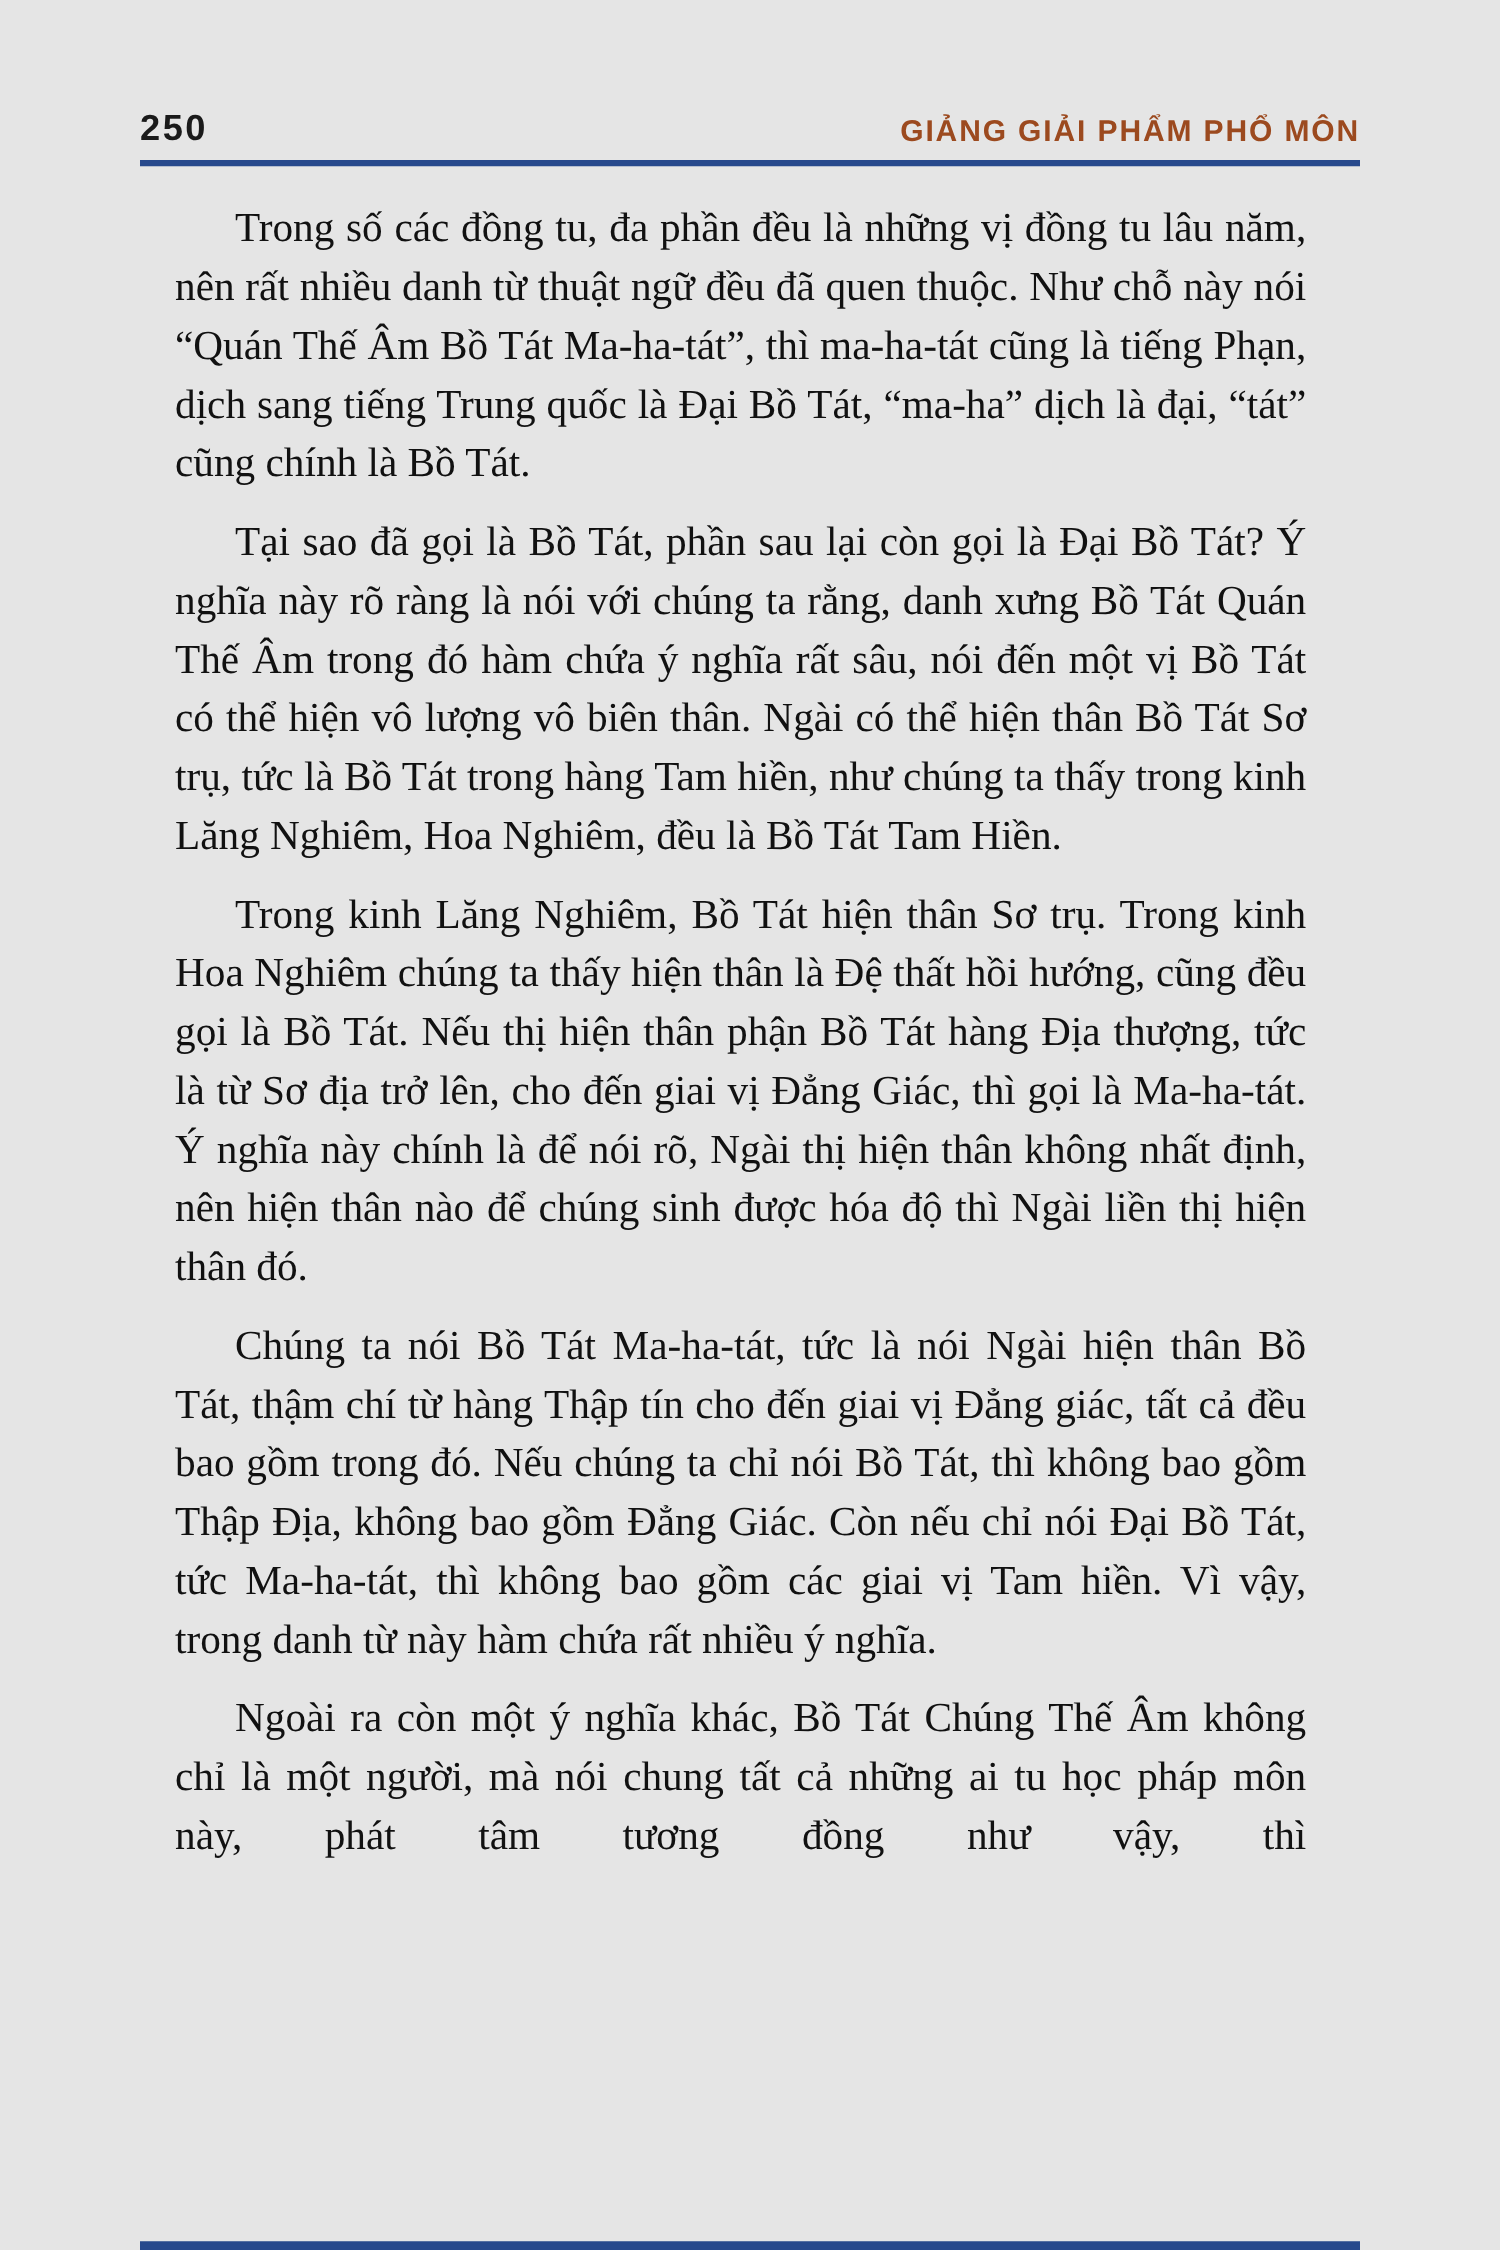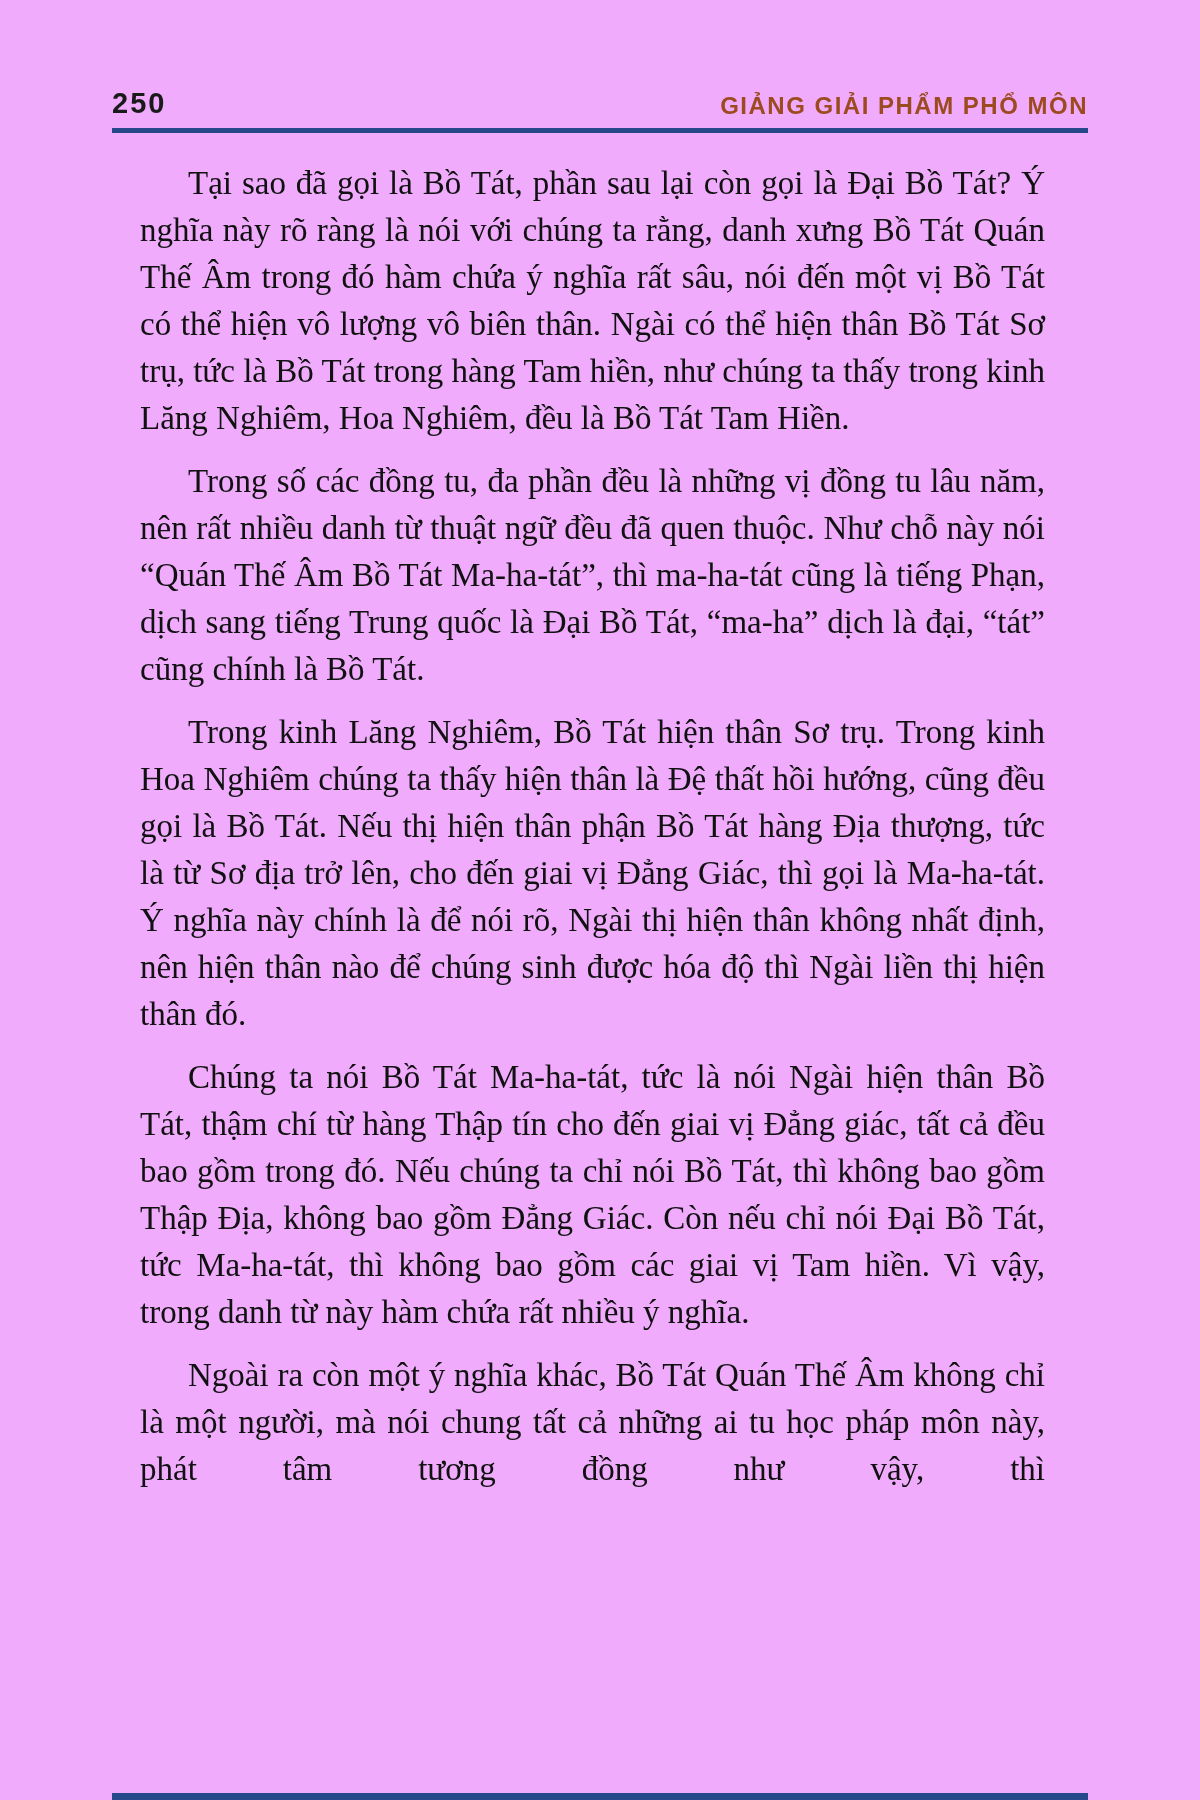--- a/index.html
+++ b/index.html
@@ -4,21 +4,21 @@
 <style>
   html, body {
     margin: 0;
     padding: 0;
     background: #ffffff;
   }
   .page {
     position: relative;
     width: 1200px;
     height: 1800px;
-    background: #f0abfc;
+    background: #e5e5e5;
     overflow: hidden;
     font-family: "Liberation Serif", serif;
   }
   .page-header {
     position: absolute;
     left: 112px;
     right: 112px;
     top: 76px;
     height: 42px;
     display: flex;
@@ -81,22 +81,22 @@
 <div class="page">
 
   <div class="page-header">
     <span class="page-number">250</span>
     <span class="running-title">GIẢNG GIẢI PHẨM PHỔ MÔN</span>
   </div>
 
   <div class="header-rule"></div>
 
   <div class="body-text">
+    <p>Trong số các đồng tu, đa phần đều là những vị đồng tu lâu năm, nên rất nhiều danh từ thuật ngữ đều đã quen thuộc. Như chỗ này nói “Quán Thế Âm Bồ Tát Ma-ha-tát”, thì ma-ha-tát cũng là tiếng Phạn, dịch sang tiếng Trung quốc là Đại Bồ Tát, “ma-ha” dịch là đại, “tát” cũng chính là Bồ Tát.</p>
     <p>Tại sao đã gọi là Bồ Tát, phần sau lại còn gọi là Đại Bồ Tát? Ý nghĩa này rõ ràng là nói với chúng ta rằng, danh xưng Bồ Tát Quán Thế Âm trong đó hàm chứa ý nghĩa rất sâu, nói đến một vị Bồ Tát có thể hiện vô lượng vô biên thân. Ngài có thể hiện thân Bồ Tát Sơ trụ, tức là Bồ Tát trong hàng Tam hiền, như chúng ta thấy trong kinh Lăng Nghiêm, Hoa Nghiêm, đều là Bồ Tát Tam Hiền.</p>
-    <p>Trong số các đồng tu, đa phần đều là những vị đồng tu lâu năm, nên rất nhiều danh từ thuật ngữ đều đã quen thuộc. Như chỗ này nói “Quán Thế Âm Bồ Tát Ma-ha-tát”, thì ma-ha-tát cũng là tiếng Phạn, dịch sang tiếng Trung quốc là Đại Bồ Tát, “ma-ha” dịch là đại, “tát” cũng chính là Bồ Tát.</p>
     <p>Trong kinh Lăng Nghiêm, Bồ Tát hiện thân Sơ trụ. Trong kinh Hoa Nghiêm chúng ta thấy hiện thân là Đệ thất hồi hướng, cũng đều gọi là Bồ Tát. Nếu thị hiện thân phận Bồ Tát hàng Địa thượng, tức là từ Sơ địa trở lên, cho đến giai vị Đẳng Giác, thì gọi là Ma-ha-tát. Ý nghĩa này chính là để nói rõ, Ngài thị hiện thân không nhất định, nên hiện thân nào để chúng sinh được hóa độ thì Ngài liền thị hiện thân đó.</p>
     <p>Chúng ta nói Bồ Tát Ma-ha-tát, tức là nói Ngài hiện thân Bồ Tát, thậm chí từ hàng Thập tín cho đến giai vị Đẳng giác, tất cả đều bao gồm trong đó. Nếu chúng ta chỉ nói Bồ Tát, thì không bao gồm Thập Địa, không bao gồm Đẳng Giác. Còn nếu chỉ nói Đại Bồ Tát, tức Ma-ha-tát, thì không bao gồm các giai vị Tam hiền. Vì vậy, trong danh từ này hàm chứa rất nhiều ý nghĩa.</p>
-    <p>Ngoài ra còn một ý nghĩa khác, Bồ Tát Quán Thế Âm không chỉ là một người, mà nói chung tất cả những ai tu học pháp môn này, phát tâm tương đồng như vậy, thì</p>
+    <p>Ngoài ra còn một ý nghĩa khác, Bồ Tát Chúng Thế Âm không chỉ là một người, mà nói chung tất cả những ai tu học pháp môn này, phát tâm tương đồng như vậy, thì</p>
   </div>
 
   <div class="footer-rule"></div>
 
 </div>
 
 </body></html>

